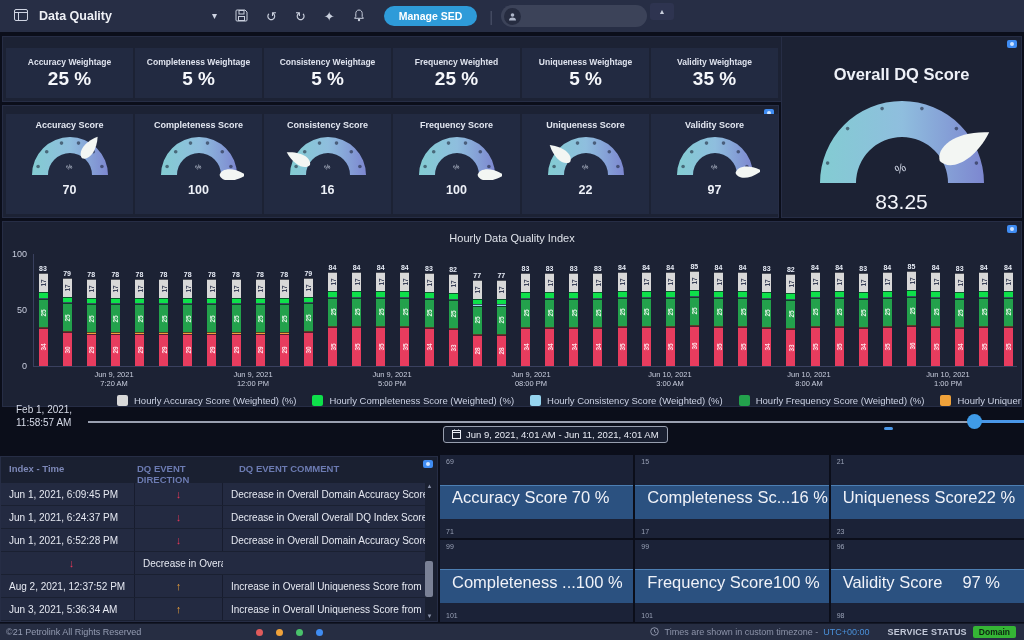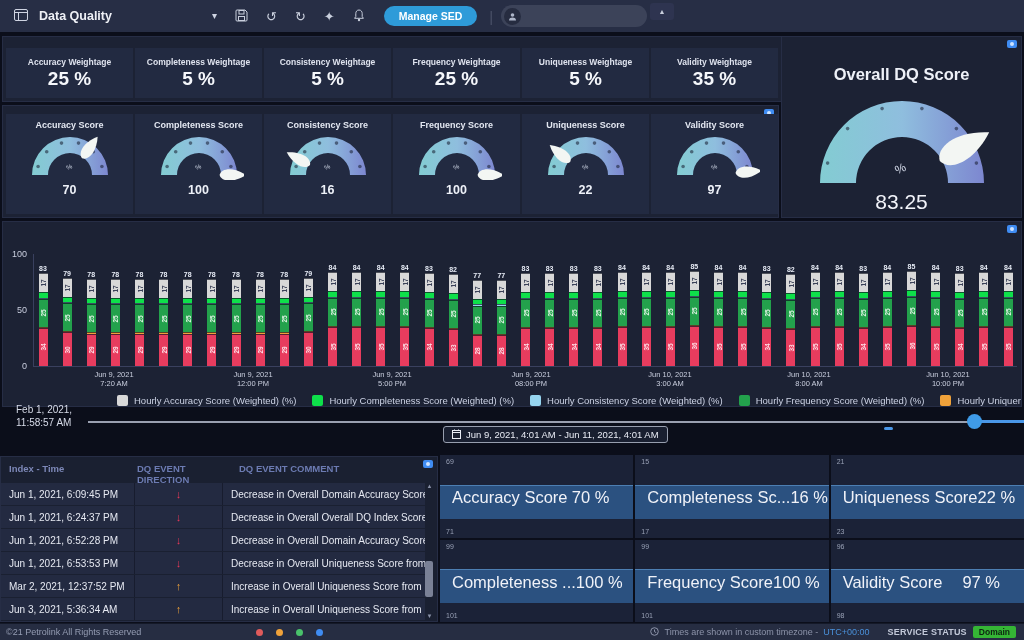--- a/index.html
+++ b/index.html
@@ -182,21 +182,21 @@
   </div>
         <div class="w-card">
     <div class="w-label">Completeness Weightage</div>
     <div class="w-value">5 %</div>
   </div>
         <div class="w-card">
     <div class="w-label">Consistency Weightage</div>
     <div class="w-value">5 %</div>
   </div>
         <div class="w-card">
-    <div class="w-label">Frequency Weightage</div>
+    <div class="w-label">Frequency Weighted</div>
     <div class="w-value">25 %</div>
   </div>
         <div class="w-card">
     <div class="w-label">Uniqueness Weightage</div>
     <div class="w-value">5 %</div>
   </div>
         <div class="w-card">
     <div class="w-label">Validity Weightage</div>
     <div class="w-value">35 %</div>
   </div>
@@ -362,20 +362,21 @@
               <text x="45" y="35.15" font-size="6.5" fill="#cfd5e4" text-anchor="middle" transform="rotate(-25 45 35.15)">%</text>
               <path d="M 17.1 0 C 4.275 8.36, -7.695000000000001 6.688, -9.405000000000001 0 C -7.695000000000001 -6.688, 4.275 -8.36, 17.1 0 Z" fill="#f3f6f3" transform="translate(74.9 38.2) rotate(-5.4)"></path>
             </svg></div>
     <div class="g-value">97</div>
   </div>
       </div>
   </div>
 
   <div id="chart-panel" class="panel">
     <span class="corner-ic"></span>
+    <div id="chart-title">Hourly Data Quality Index</div>
     <span class="ytick" style="top:27px">100</span>
     <span class="ytick" style="top:83px">50</span>
     <span class="ytick" style="top:139px">0</span>
     <div id="plot">
         <div class="bar-col">
           <div class="bar-total">83</div>
           <div class="seg" style="height: 19px; background: rgb(216, 216, 216);">
             <span style="color: rgb(58, 65, 88);">17</span>
           </div>
           <div class="seg" style="height: 5.6px; background: rgb(14, 224, 74);"></div>
@@ -1009,21 +1010,21 @@
         <div class="xtick" style="left: 625px;">
           <div>Jun 10, 2021</div>
           <div>3:00 AM</div>
         </div>
         <div class="xtick" style="left: 764px;">
           <div>Jun 10, 2021</div>
           <div>8:00 AM</div>
         </div>
         <div class="xtick" style="left: 903px;">
           <div>Jun 10, 2021</div>
-          <div>10:00 PM</div>
+          <div>1:00 PM</div>
         </div>
       </div>
     <div id="legend"><span class="leg-item">
           <span class="leg-sq" style="background:#d8d8d8"></span>
           <span class="leg-txt">Hourly Accuracy Score (Weighted) (%)</span>
         </span><span class="leg-item">
           <span class="leg-sq" style="background:#0ee04a"></span>
           <span class="leg-txt">Hourly Completeness Score (Weighted) (%)</span>
         </span><span class="leg-item">
           <span class="leg-sq" style="background:#96d4ef"></span>
@@ -1074,26 +1075,25 @@
           <span class="ev-time">Jun 1, 2021, 6:24:37 PM</span>
           <span class="ev-dir" style="color:#e8395a">↓</span>
           <span class="ev-com">Decrease in Overall Overall DQ Index Score from</span>
         </div>
         <div class="ev-row">
           <span class="ev-time">Jun 1, 2021, 6:52:28 PM</span>
           <span class="ev-dir" style="color:#e8395a">↓</span>
           <span class="ev-com">Decrease in Overall Domain Accuracy Score from</span>
         </div>
         <div class="ev-row">
-          <span class="ev-time">Jun 1, 2021, 6:53:53 PM</span>
           <span class="ev-dir" style="color:#e8395a">↓</span>
           <span class="ev-com">Decrease in Overall Uniqueness Score from 14%</span>
         </div>
         <div class="ev-row">
-          <span class="ev-time">Mar 2, 2021, 12:37:52 PM</span>
+          <span class="ev-time">Aug 2, 2021, 12:37:52 PM</span>
           <span class="ev-dir" style="color:#f0a23a">↑</span>
           <span class="ev-com">Increase in Overall Uniqueness Score from 9% to</span>
         </div>
         <div class="ev-row">
           <span class="ev-time">Jun 3, 2021, 5:36:34 AM</span>
           <span class="ev-dir" style="color:#f0a23a">↑</span>
           <span class="ev-com">Increase in Overall Uniqueness Score from 14%</span>
         </div>
       </div>
     <div id="ev-scroll">

